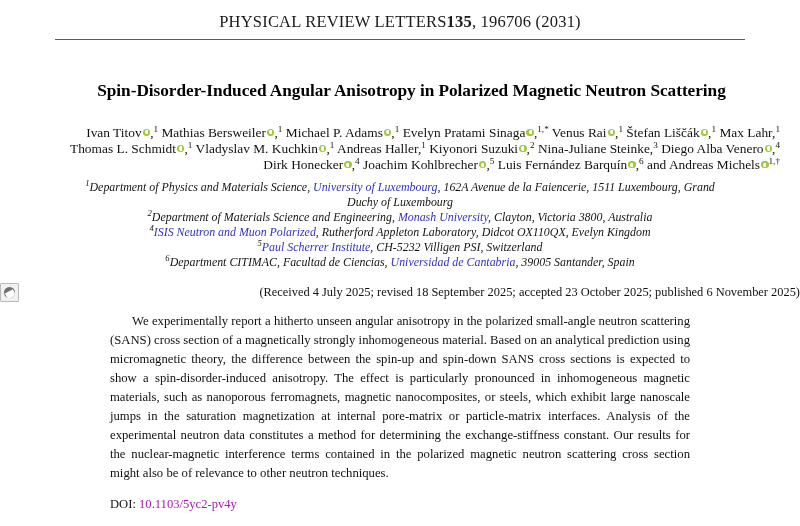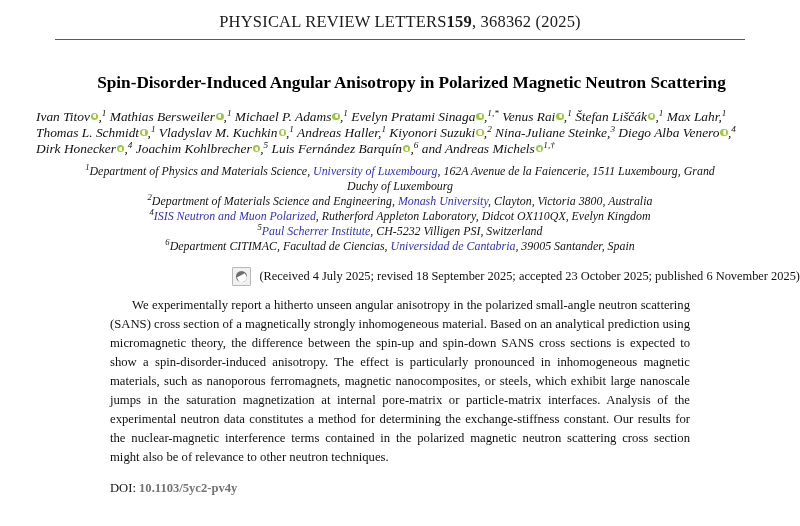--- a/index.html
+++ b/index.html
@@ -36,37 +36,36 @@
   .journal-volume {
     font-weight: bold;
   }
   .header-rule {
     margin: 7px 55px 0 55px;
     border-top: 1.6px solid #5a5a5a;
   }
 
   
   .article-title {
-    margin: 0;
+    margin: 8px;
     padding: 33px 27px 0 50px;
     text-align: center;
     font-size: 17.3px;
     font-weight: bold;
     letter-spacing: -0.05px;
     color: #000000;
   }
 
   
   .authors {
-    padding: 16px 56px 0 36px;
-    text-align: left;
+    padding: 16px 20px 0 36px;
+    text-align: right;
     font-size: 13.4px;
     line-height: 16.2px;
     color: #111111;
-    font-style: italic;
   }
   .author-line {
     white-space: normal;
   }
   .author-name {
     white-space: nowrap;
   }
   .orcid {
     display: inline-block;
     width: 7.5px;
@@ -113,21 +112,21 @@
   }
   .link {
     color: #3333bb;
   }
 
   
   .dates-row {
     margin-top: 13px;
     display: flex;
     align-items: center;
-    justify-content: flex-end;
+    justify-content: space-between;
     gap: 8px;
   }
   .crossmark {
     width: 17px;
     height: 17px;
     border: 1px solid #b9b9b9;
     background: #f1f1f1;
     display: inline-flex;
     align-items: center;
     justify-content: center;
@@ -172,29 +171,29 @@
     text-indent: 22px;
   }
 
   
   .doi-row {
     padding: 14px 0 0 110px;
     font-size: 12.6px;
     color: #111111;
   }
   .doi-label { color: #111111; font-family: Liberation Serif, serif; }
-  .doi-value { color: #737373; font-weight: bold; }
+  .doi-value { color: #a21caf; }
 </style>
 </head>
 <body>
 
 <div class="page">
 
   <div class="journal-header">
-    <span class="journal-name">PHYSICAL REVIEW LETTERS</span><span class="journal-volume">159</span><span>, 368362 (2025)</span>
+    <span class="journal-name">PHYSICAL REVIEW LETTERS</span><span class="journal-volume">135</span><span>, 196706 (2031)</span>
   </div>
   <div class="header-rule"></div>
 
   <h1 class="article-title">Spin-Disorder-Induced Angular Anisotropy in Polarized Magnetic Neutron Scattering</h1>
 
   <div class="authors">
     <span class="author-line" id="authors-container"><span class="author-name"><span>Ivan Titov</span><span class="orcid"></span><span>,</span><sup class="aff">1</sup></span> <span class="author-name"><span>Mathias Bersweiler</span><span class="orcid"></span><span>,</span><sup class="aff">1</sup></span> <span class="author-name"><span>Michael P. Adams</span><span class="orcid"></span><span>,</span><sup class="aff">1</sup></span> <span class="author-name"><span>Evelyn Pratami Sinaga</span><span class="orcid"></span><span>,</span><sup class="aff">1,*</sup></span> <span class="author-name"><span>Venus Rai</span><span class="orcid"></span><span>,</span><sup class="aff">1</sup></span> <span class="author-name"><span>Štefan Liščák</span><span class="orcid"></span><span>,</span><sup class="aff">1</sup></span> <span class="author-name"><span>Max Lahr</span><span>,</span><sup class="aff">1</sup></span> <span class="author-name"><span>Thomas L. Schmidt</span><span class="orcid"></span><span>,</span><sup class="aff">1</sup></span> <span class="author-name"><span>Vladyslav M. Kuchkin</span><span class="orcid"></span><span>,</span><sup class="aff">1</sup></span> <span class="author-name"><span>Andreas Haller</span><span>,</span><sup class="aff">1</sup></span> <span class="author-name"><span>Kiyonori Suzuki</span><span class="orcid"></span><span>,</span><sup class="aff">2</sup></span> <span class="author-name"><span>Nina-Juliane Steinke</span><span>,</span><sup class="aff">3</sup></span> <span class="author-name"><span>Diego Alba Venero</span><span class="orcid"></span><span>,</span><sup class="aff">4</sup></span> <span class="author-name"><span>Dirk Honecker</span><span class="orcid"></span><span>,</span><sup class="aff">4</sup></span> <span class="author-name"><span>Joachim Kohlbrecher</span><span class="orcid"></span><span>,</span><sup class="aff">5</sup></span> <span class="author-name"><span>Luis Fernández Barquín</span><span class="orcid"></span><span>,</span><sup class="aff">6</sup></span> and <span class="author-name"><span>Andreas Michels</span><span class="orcid"></span><span></span><sup class="aff">1,†</sup></span></span>
   </div>
 
   <div class="affiliations" id="affiliations-container">

